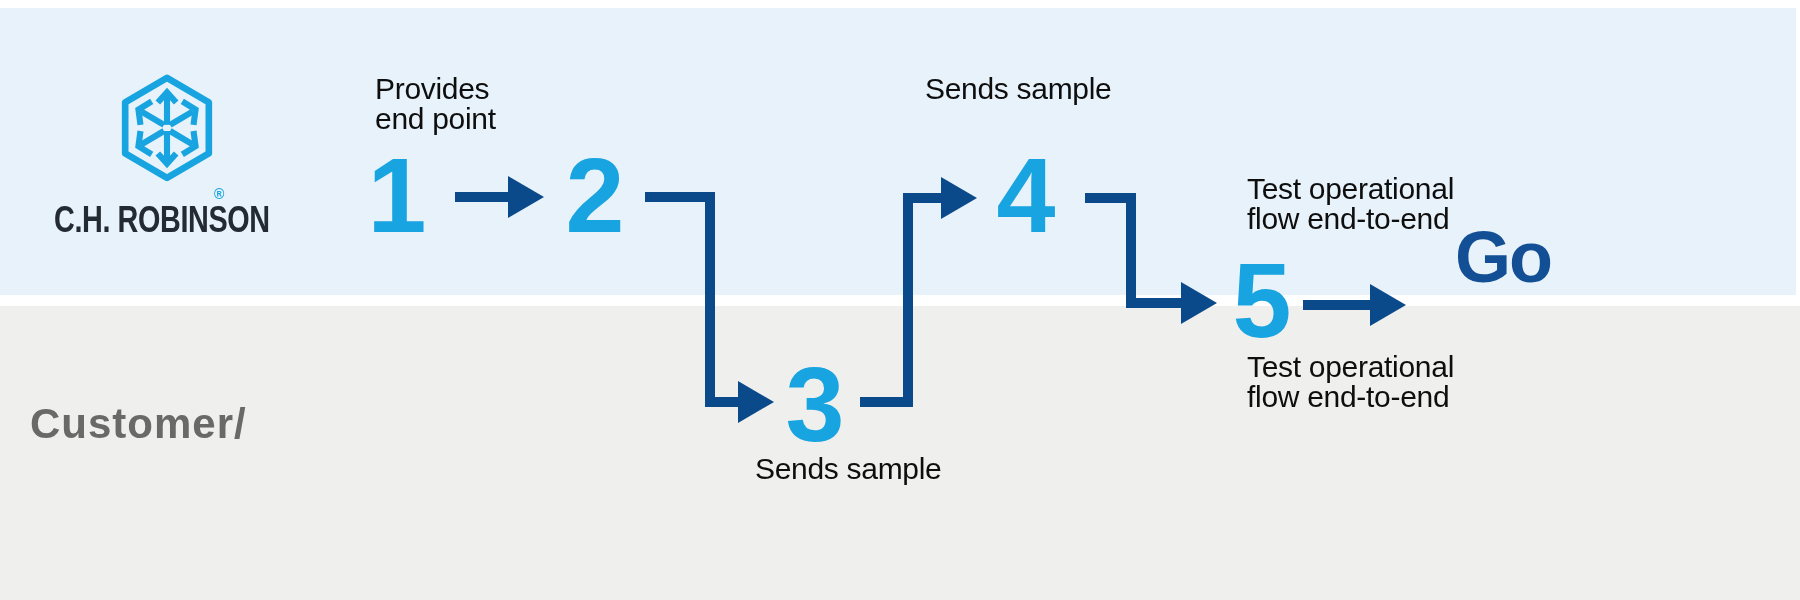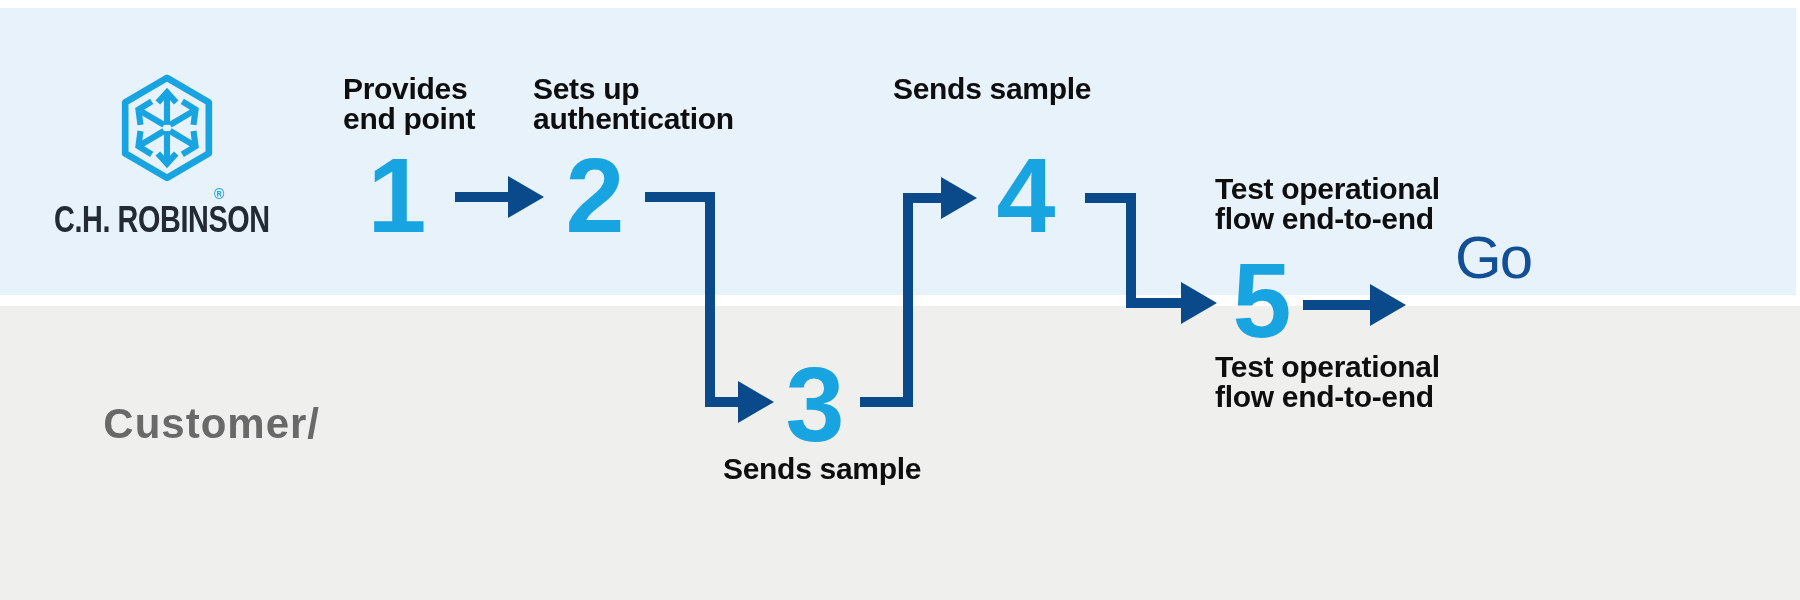--- a/index.html
+++ b/index.html
@@ -11,31 +11,31 @@
   .lane-top{left:0;top:8px;right:4px;height:287px;background:var(--lane-top,#e7f2fa);}
   .lane-bottom{left:0;top:306px;right:0;bottom:0;background:var(--lane-bottom,#eff0ed);}
   .divider{position:absolute;left:0;top:295px;right:0;height:11px;background:#ffffff;}
   .arrows{position:absolute;left:0;top:0;width:1800px;height:600px;pointer-events:none;}
   .arrow{stroke:var(--navy,#0b4a8a);stroke-width:10;fill:none;stroke-linejoin:miter;}
   .step-num{
     position:absolute;width:120px;text-align:center;font-size:106px;line-height:1;
     font-weight:bold;color:var(--accent-blue,#18a4e0);
   }
   .step-label{
-    position:absolute;font-size:30px;line-height:30px;font-weight:bold;
-    color:var(--label-text,#0e0e0e);letter-spacing:-0.3px;white-space:nowrap;
+    position:absolute;font-size:30px;line-height:30px;font-weight:normal;
+    color:var(--label-text,#0e0e0e);letter-spacing:-0.3px;white-space:nowrap;margin-left:32px;
   }
   .step-label span{display:block;}
   .go-live{
-    position:absolute;left:1455px;top:214px;font-size:60px;line-height:87px;
-    font-weight:normal;color:var(--go-live,#134f94);letter-spacing:-2px;white-space:nowrap;
+    position:absolute;left:1455px;top:214px;font-size:72px;line-height:87px;
+    font-weight:bold;color:var(--go-live,#134f94);letter-spacing:-2px;white-space:nowrap;
   }
   .go-live span{display:block;}
   .shipper{
-    position:absolute;left:30px;top:406px;width:290px;text-align:right;
+    position:absolute;left:30px;top:406px;width:290px;text-align:left;
     font-size:42px;line-height:36px;font-weight:bold;color:var(--shipper-gray,#696969);
     letter-spacing:1px;
   }
   .shipper span{display:block;}
   .logo{position:absolute;left:116px;top:72px;width:112px;height:122px;}
   .logo svg{display:block;}
   .logo .stroke{stroke:var(--accent-blue,#18a4e0);fill:none;}
   .reg{
     position:absolute;left:98px;top:114px;font-size:14px;font-weight:bold;
     color:var(--accent-blue,#18a4e0);
@@ -89,24 +89,20 @@
     <span class="reg">®</span>
   </div>
   <div class="wordmark">C.H. ROBINSON</div>
 
   <div class="step-label" style="left:343px;top:74px">
     <span>Provides</span>
     <span>end point</span>
   </div>
   <div class="step-num" style="left:337px;top:142px">1</div>
 
-  <div class="step-label" style="left:533px;top:74px">
-    <span>Sets up</span>
-    <span>authentication</span>
-  </div>
   <div class="step-num" style="left:535px;top:142px">2</div>
 
   <div class="step-num" style="left:755px;top:351px">3</div>
   <div class="step-label" style="left:723px;top:454px">
     <span>Sends sample</span>
   </div>
 
   <div class="step-label" style="left:893px;top:74px">
     <span>Sends sample</span>
   </div>

